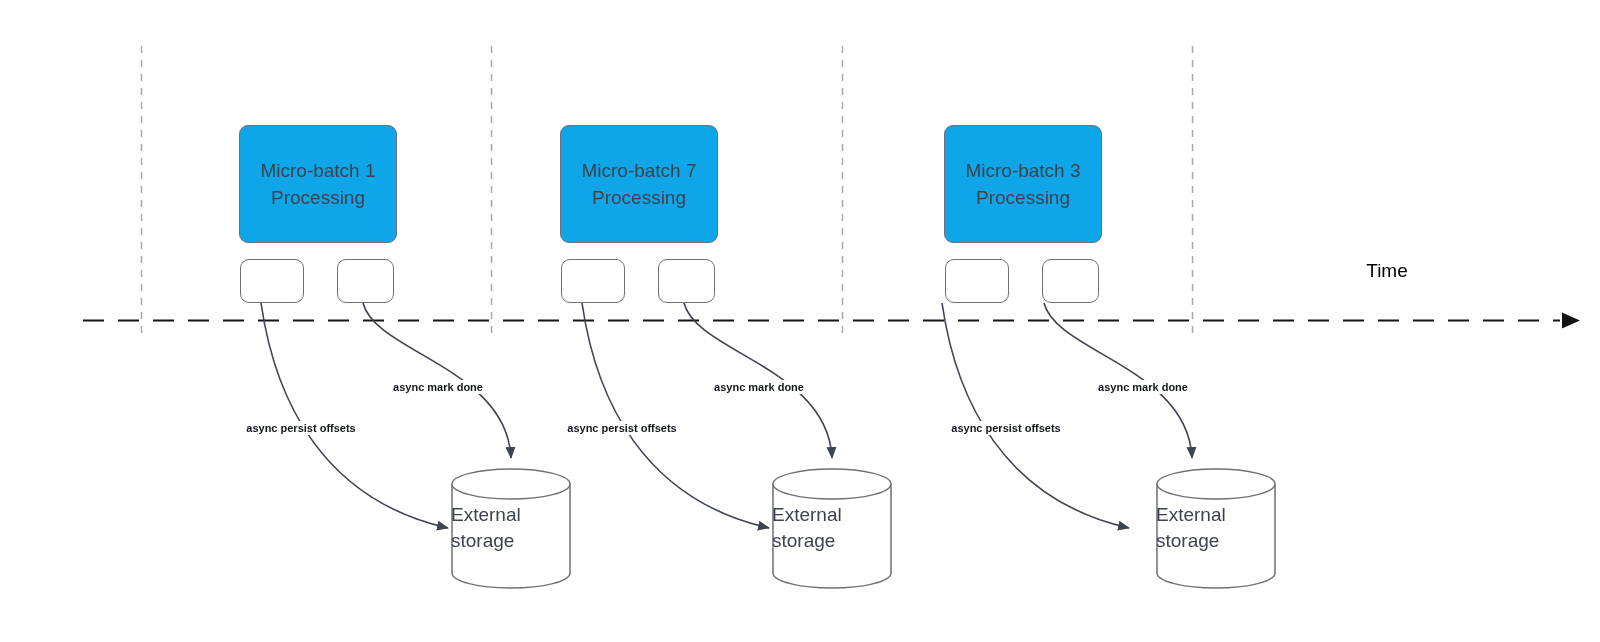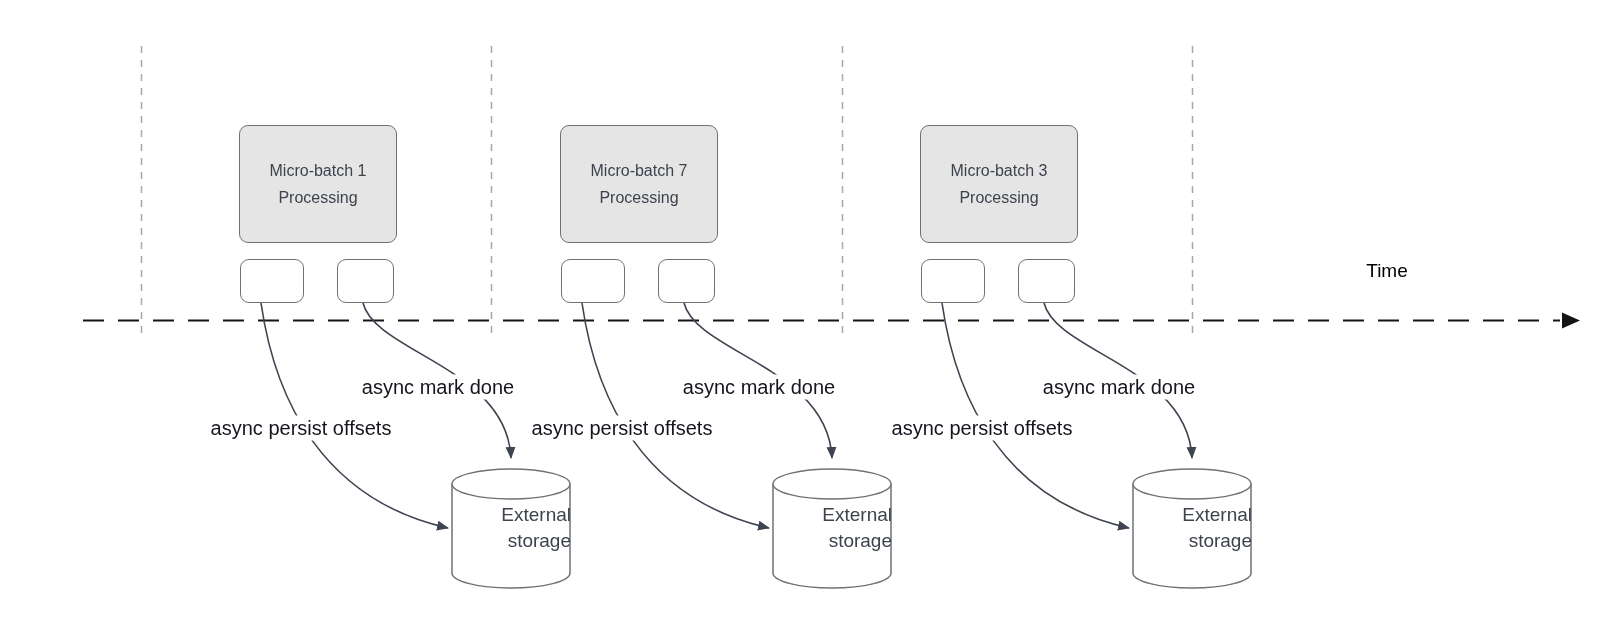--- a/index.html
+++ b/index.html
@@ -24,66 +24,66 @@
     width: 340px;
     height: 642px;
     z-index: 2;
   }
   .proc-box {
     position: absolute;
     left: 0; top: 125px;
     width: 156px; height: 116px;
     border: 1.5px solid #6e7277;
     border-radius: 9px;
-    background: #e5e5e5;
+    background: #0ea5e9;
     display: flex;
     flex-direction: column;
     align-items: center;
     justify-content: center;
-    font-size: 16px;
+    font-size: 19px;
     line-height: 27px;
     color: #3d434d;
     text-align: center;
   }
   .chip {
     position: absolute;
     top: 259px;
     height: 44px;
     border: 1.5px solid #6e7277;
     border-radius: 9px;
     background: #ffffff;
     box-sizing: border-box;
   }
   .chip-a { left: 1px;  width: 64px; }
   .chip-b { left: 98px; width: 57px; }
   .arrow-label {
     position: absolute;
     transform: translate(-50%, -50%);
     white-space: nowrap;
-    font-size: 20px;
-    font-weight: normal;
+    font-size: 11px;
+    font-weight: bold;
     color: #14171f;
     background: #ffffff;
     padding: 1px 3px;
     z-index: 3;
   }
   .label-persist { left: 62px;  top: 428px; }
   .label-done    { left: 199px; top: 387px; }
   .cylinder {
     position: absolute;
     left: 212px; top: 468px;
     width: 120px; height: 122px;
     z-index: 2;
   }
   .cylinder svg { position: absolute; left: 0; top: 0; }
   .cyl-text {
     position: absolute;
     left: 0; top: 34px;
     width: 120px;
-    text-align: right;
+    text-align: left;
     font-size: 19px;
     line-height: 26px;
     color: #3d434d;
   }
   .time-label {
     position: absolute;
     left: 1387px; top: 271px;
     transform: translate(-50%, -50%);
     font-size: 19px;
     color: #000000;
@@ -156,21 +156,21 @@
     <div class="arrow-label label-done">async mark done</div>
     <div class="cylinder">
       <svg width="120" height="122" viewBox="0 0 120 122">
         <path d="M1 16 V105 A59 15 0 0 0 119 105 V16" fill="#ffffff" stroke="#6e7277" stroke-width="1.5"></path>
         <ellipse cx="60" cy="16" rx="59" ry="15" fill="#ffffff" stroke="#6e7277" stroke-width="1.5"></ellipse>
       </svg>
       <div class="cyl-text">External storage</div>
     </div>
   </div>
 
-  <div class="batch-group" style="left:920px">
+  <div class="batch-group" style="left:944px">
     <div class="proc-box">
       <div>Micro-batch 3</div>
       <div>Processing</div>
     </div>
     <div class="chip chip-a"></div>
     <div class="chip chip-b"></div>
     <div class="arrow-label label-persist">async persist offsets</div>
     <div class="arrow-label label-done">async mark done</div>
     <div class="cylinder">
       <svg width="120" height="122" viewBox="0 0 120 122">

